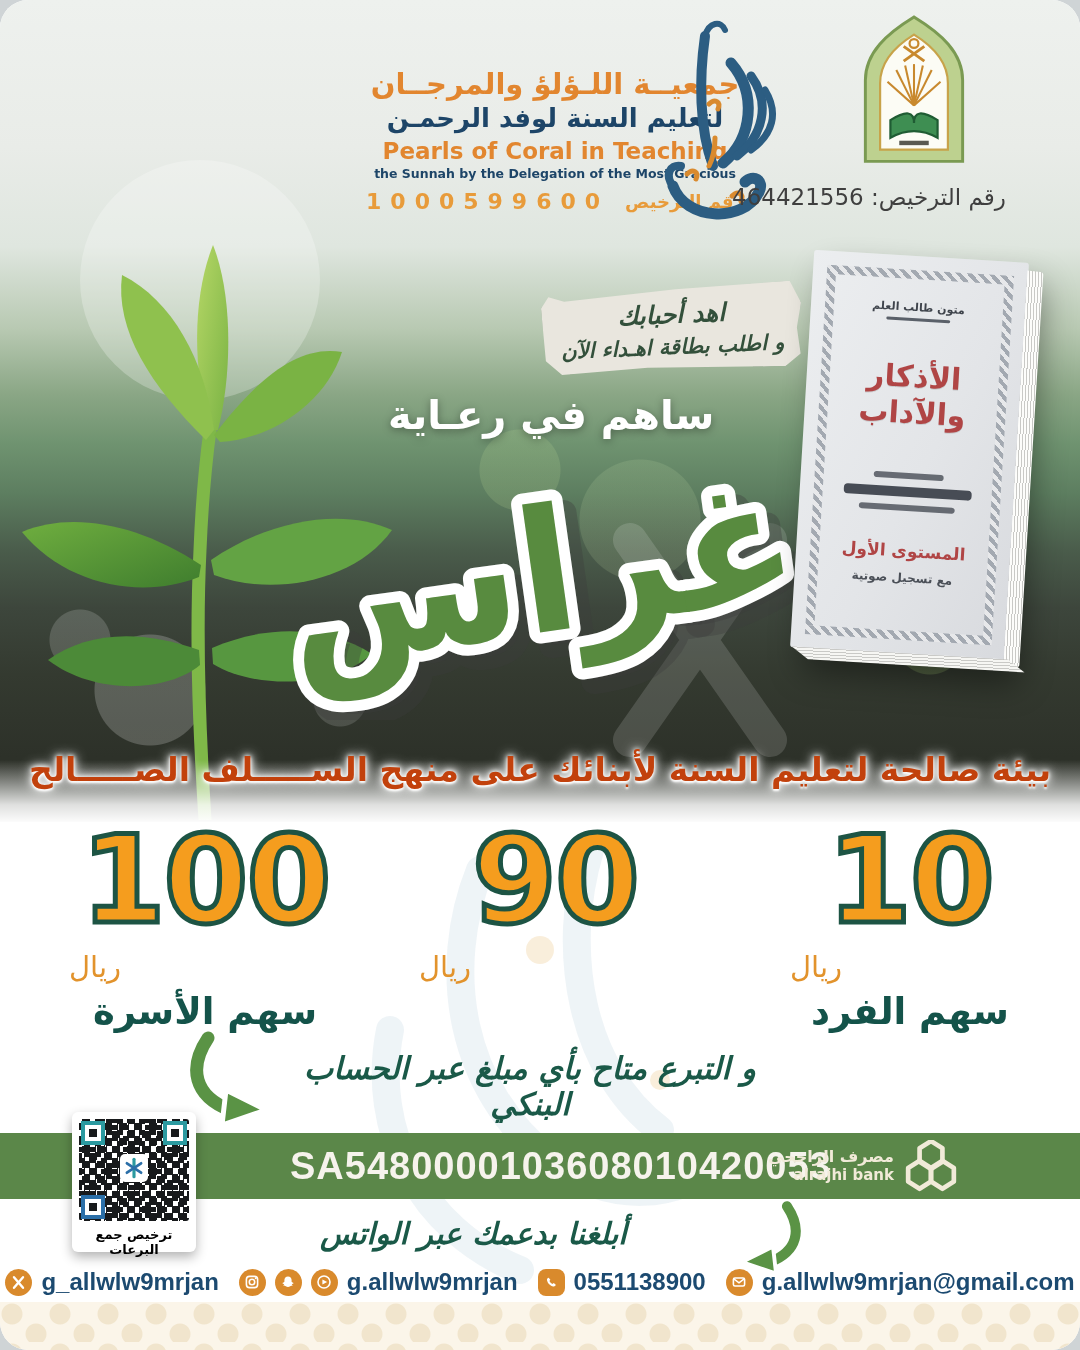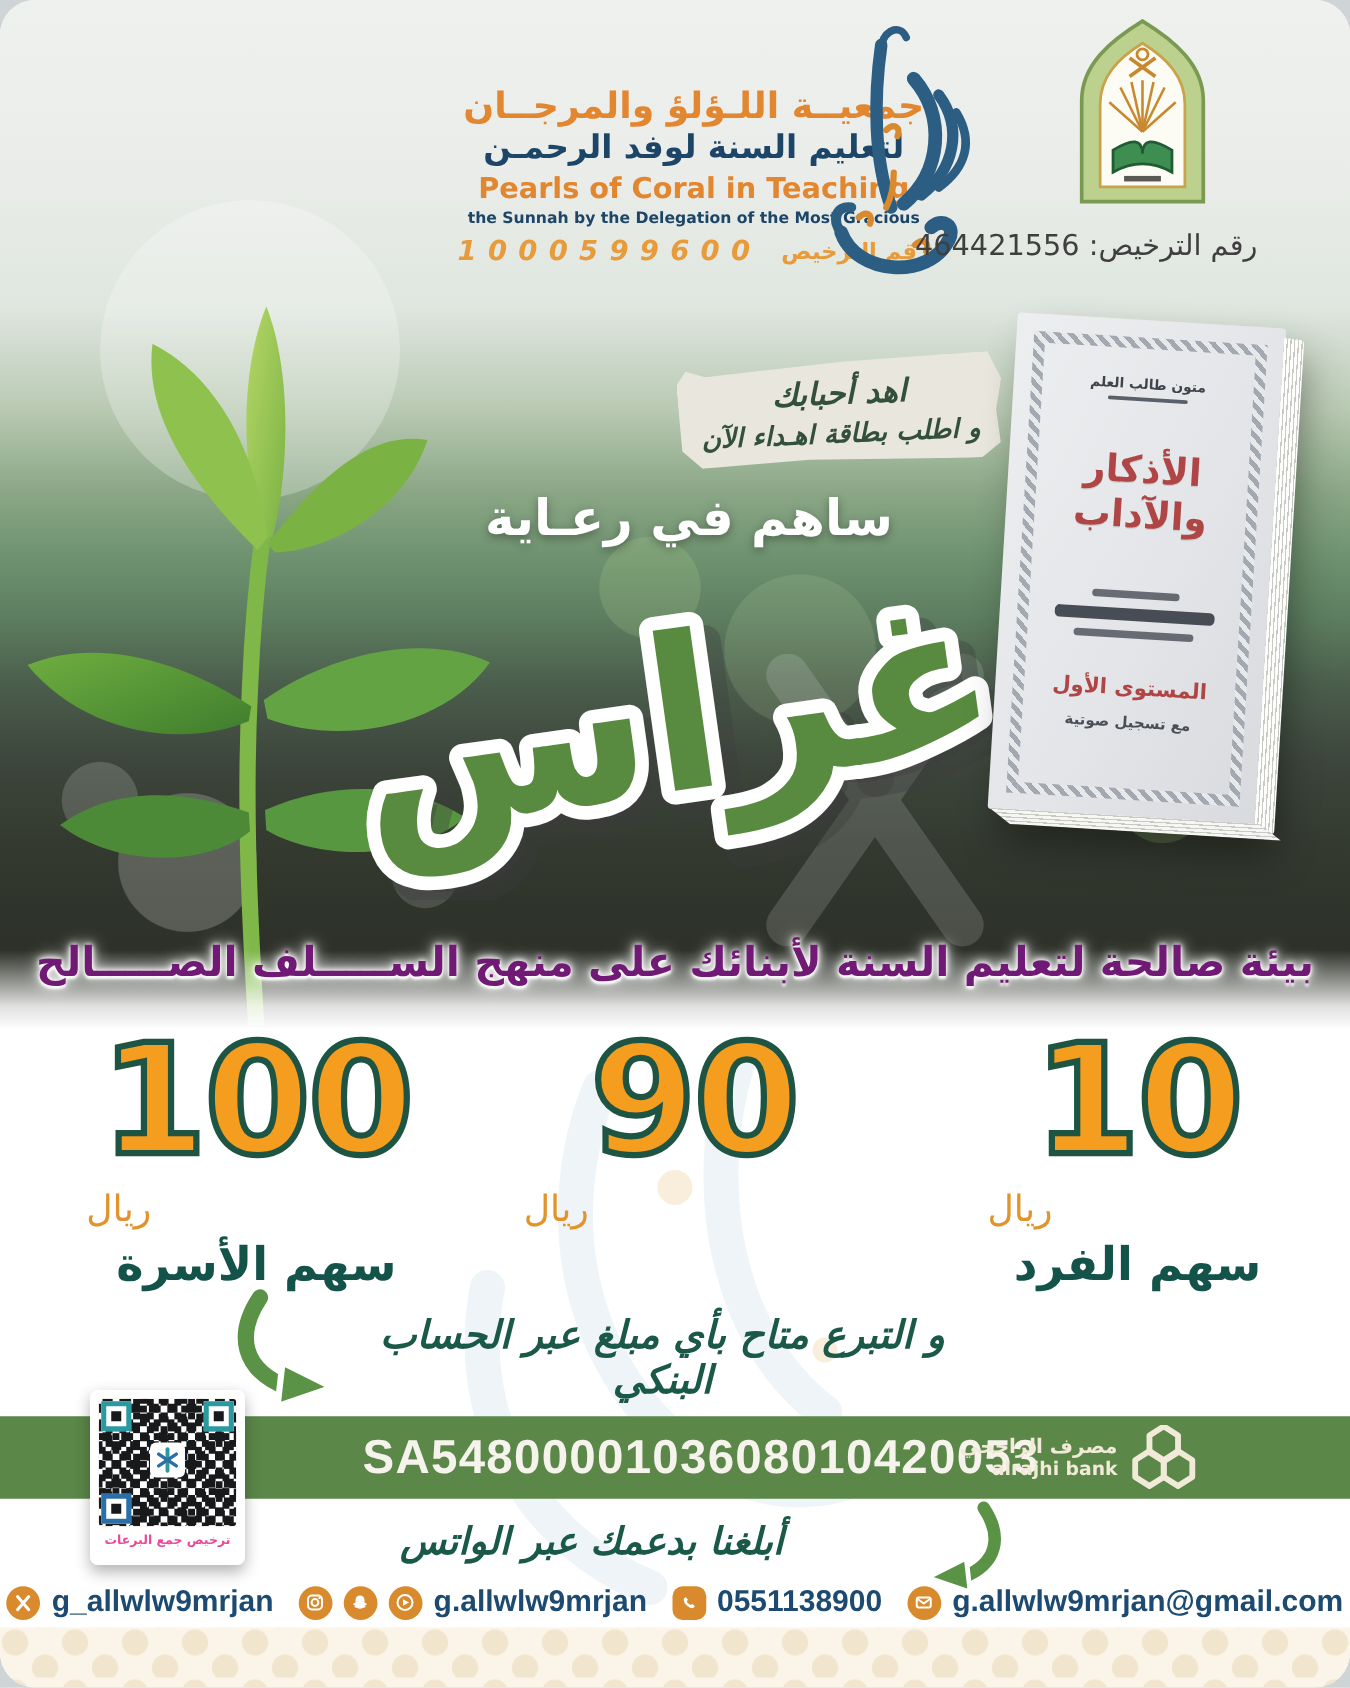--- a/index.html
+++ b/index.html
@@ -26,41 +26,41 @@
     background:linear-gradient(180deg,rgba(255,255,255,0) 0%,rgba(255,255,255,.85) 70%,#fff 100%);}
   .plant-svg{position:absolute;left:0;top:130px;}
   .faint-x{position:absolute;left:610px;top:520px;opacity:.14;}
   
   .org-block{position:absolute;right:335px;top:66px;width:380px;text-align:center;}
   .org-ar1{color:#e2862f;font-weight:bold;font-size:29px;line-height:1.25;}
   .org-ar2{color:#1d4568;font-weight:bold;font-size:26px;line-height:1.3;}
   .org-en1{color:#e2862f;font-weight:bold;font-size:23px;margin-top:2px;}
   .org-en2{color:#1d4568;font-weight:bold;font-size:12.5px;margin-top:2px;}
   .license-row{display:flex;justify-content:center;align-items:center;gap:16px;margin-top:8px;}
-  .license-num{color:#e89b3a;font-weight:bold;font-size:22px;letter-spacing:9px;font-style:italic;}
+  .license-num{color:#e89b3a;font-weight:bold;font-size:22px;letter-spacing:9px;}
   .license-lab{color:#e89b3a;font-weight:bold;font-size:18px;}
   .logo-mark{position:absolute;left:635px;top:8px;}
   .emblem{position:absolute;right:92px;top:14px;}
   .approval{position:absolute;right:18px;top:184px;width:330px;text-align:left;
     color:#3f3f3f;font-size:23px;font-weight:500;direction:rtl;}
   
   .paper-note{
     position:absolute;left:542px;top:286px;width:260px;padding:14px 10px 12px;
     background:#e9e6de;box-shadow:0 4px 10px rgba(0,0,0,.25);
     transform:rotate(-2.5deg);text-align:center;color:#33503b;
     clip-path:polygon(0% 20%,3% 7%,9% 13%,52% 4%,96% 0%,100% 26%,98% 55%,99% 86%,93% 100%,40% 95%,7% 99%,1% 82%);
   }
   .paper-note .l1{font-weight:bold;font-size:25px;font-style:italic;}
   .paper-note .l2{font-weight:bold;font-size:21px;font-style:italic;margin-top:6px;}
   
   .lead{position:absolute;left:388px;top:392px;width:330px;text-align:left;
     color:#fff;font-weight:bold;font-size:40px;text-shadow:0 2px 8px rgba(0,0,0,.35);}
   .ghiras{position:absolute;left:280px;top:420px;}
   .tagline{position:absolute;left:0;top:750px;width:1080px;text-align:center;
-    color:#701a75;font-weight:bold;font-size:33px;
+    color:#c2410c;font-weight:bold;font-size:33px;
     text-shadow:0 0 4px #fff,0 0 8px #fff,0 0 14px #fff,0 2px 2px rgba(255,255,255,.9);}
   
   .book{position:absolute;left:802px;top:256px;width:215px;height:398px;
     background:linear-gradient(115deg,#eceef0 0%,#e3e5e8 55%,#d8dade 100%);
     border-radius:3px;transform:rotate(3.5deg);
     box-shadow:14px 22px 34px rgba(0,0,0,.45);}
   .book::before{content:"";position:absolute;right:-15px;top:8px;bottom:-6px;width:16px;
     background:repeating-linear-gradient(90deg,#fdfdfb 0 2px,#c9c9c6 2px 3px);
     transform:skewY(3deg);border-radius:0 3px 3px 0;}
   .book::after{content:"";position:absolute;left:10px;right:-12px;bottom:-11px;height:12px;
@@ -107,21 +107,21 @@
     border-radius:6px;box-shadow:0 5px 12px rgba(0,0,0,.3);padding:7px;}
   .qr{position:relative;width:110px;height:102px;border-radius:3px;overflow:hidden;
     background:
       repeating-conic-gradient(#17191b 0% 25%,transparent 0% 50%) 0 0/11px 11px,
       repeating-conic-gradient(#17191b 0% 25%,#fff 0% 50%) 3px 4px/15px 15px;}
   .qf{position:absolute;width:24px;height:24px;border:4px solid #2b9aa0;background:#fff;}
   .qf::after{content:"";position:absolute;left:4px;top:4px;width:8px;height:8px;background:#17191b;}
   .qf.tl{left:2px;top:2px;} .qf.tr{right:2px;top:2px;} .qf.bl{left:2px;bottom:2px;border-color:#2b6fa8;}
   .qbadge{position:absolute;left:41px;top:35px;width:28px;height:28px;background:#fff;border-radius:5px;
     display:flex;align-items:center;justify-content:center;}
-  .qr-caption{margin-top:6px;text-align:center;color:#ec4899;font-weight:bold;font-size:10px;}
+  .qr-caption{margin-top:6px;text-align:center;color:#000000;font-weight:bold;font-size:13px;}
   
   .whats-line{position:absolute;left:320px;top:1216px;width:440px;text-align:left;
     color:#1a5948;font-weight:bold;font-style:italic;font-size:30px;}
   .arrow2{position:absolute;left:733px;top:1200px;transform:scaleX(-1);}
   
   .footer{position:absolute;left:0;top:1268px;width:1080px;display:flex;justify-content:center;
     align-items:center;gap:9px;color:#1c4a70;font-weight:bold;font-size:24px;
     font-family:"Liberation Sans","DejaVu Sans",sans-serif;}
   .ic{width:27px;height:27px;border-radius:50%;background:#d98a2c;display:inline-flex;
     align-items:center;justify-content:center;flex:0 0 auto;}

